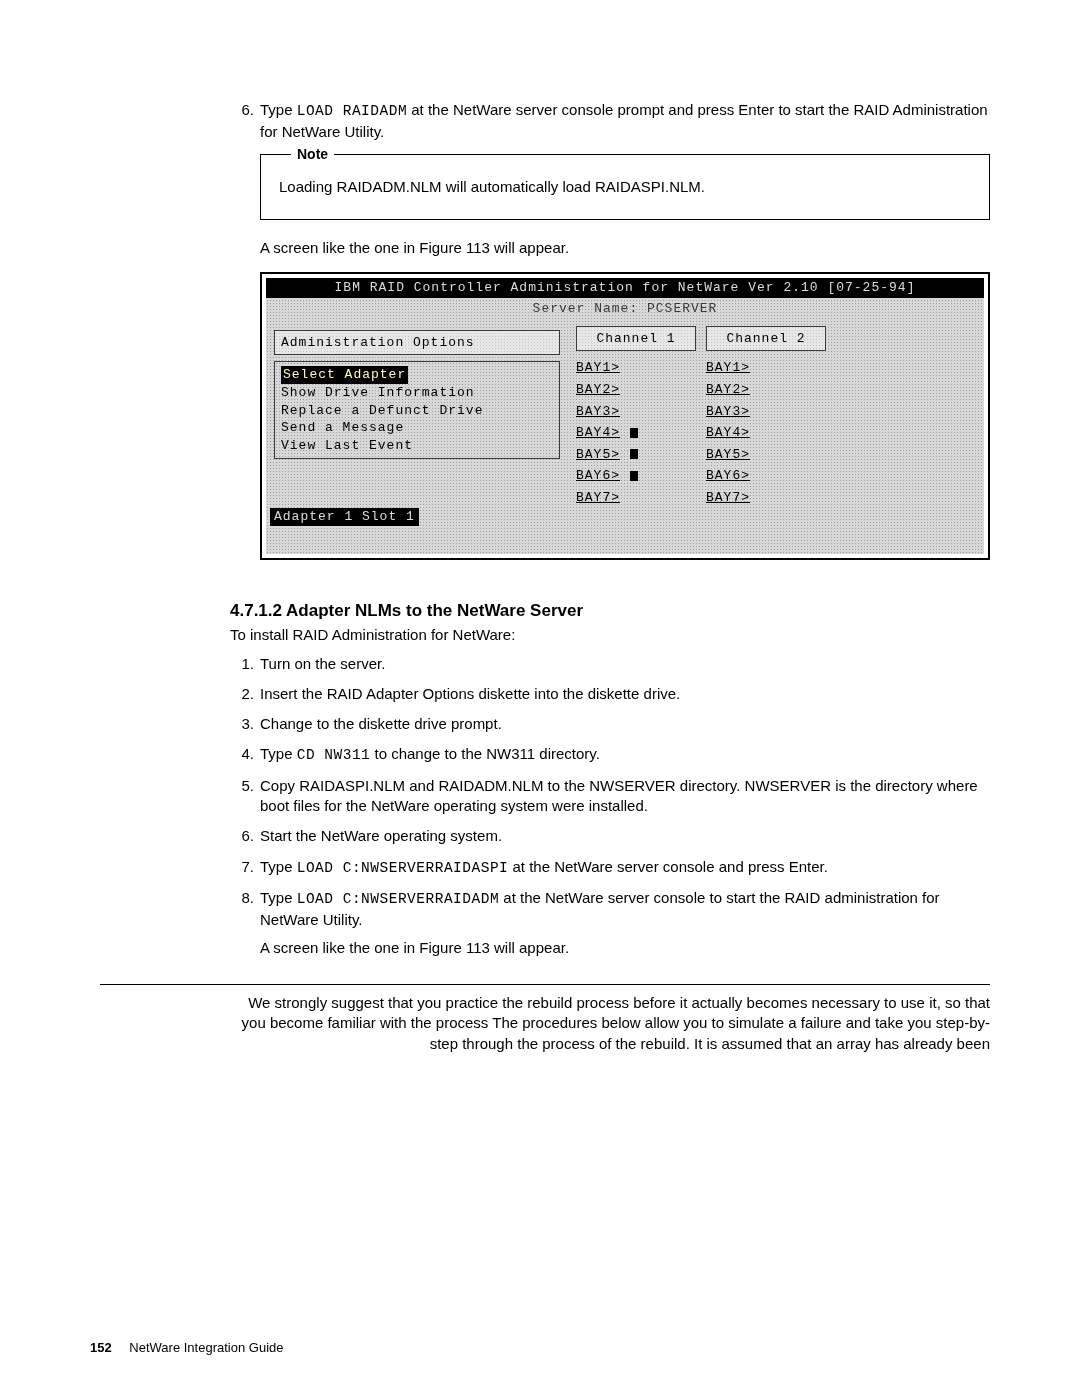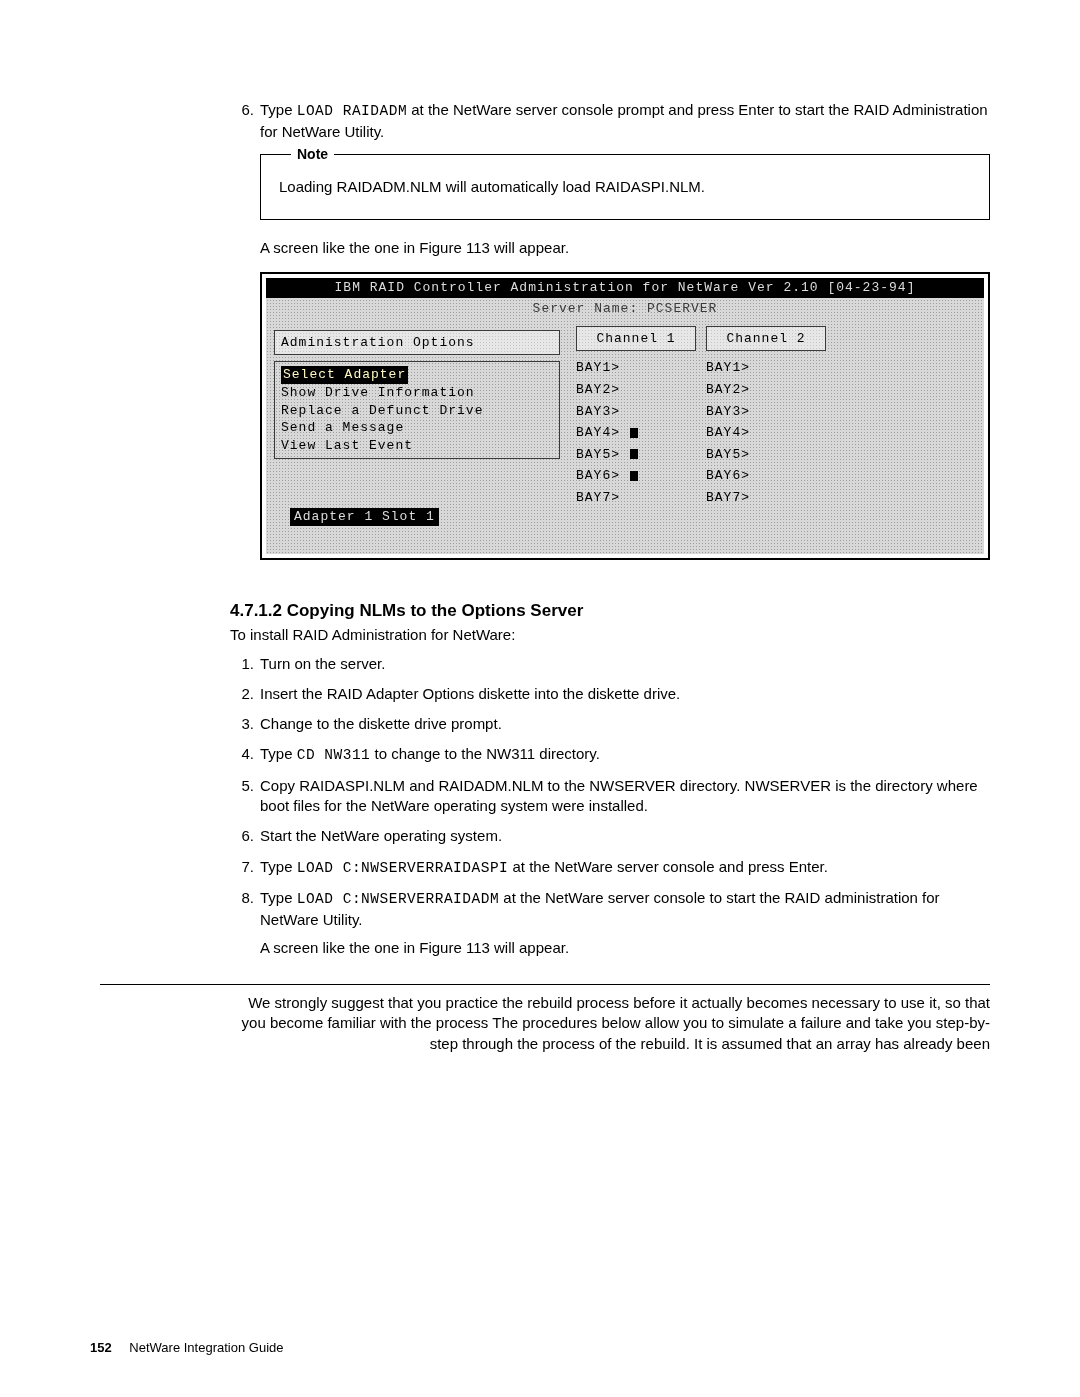--- a/index.html
+++ b/index.html
@@ -137,29 +137,29 @@
     padding: 3px 0;
     margin-bottom: 6px;
     background: rgba(255,255,255,0.4);
   }
   .bay {
     display: flex;
     align-items: center;
     gap: 6px;
     padding: 2px 0;
   }
-  .bay .label { width: 48px; }
+  .bay .label { width: 48px; text-decoration: underline; }
   .bay .mark {
     width: 8px; height: 10px;
     background: #000;
     display: inline-block;
   }
   .adapter-status {
     position: absolute;
-    left: 24px;
+    left: 4px;
     bottom: 8px;
     background: #000;
     color: #ddd;
     padding: 0 4px;
   }
   .fig-caption {
     font-style: italic;
     font-size: 13px;
     margin: 12px 0 0 30px;
   }
@@ -229,21 +229,21 @@
   <div class="note-box">
     <span class="note-label">Note</span>
     <div>Loading RAIDADM.NLM will automatically load RAIDASPI.NLM.</div>
   </div>
 
   <div class="para">A screen like the one in Figure 113 will appear.</div>
 
   <div class="figure">
     <div class="fig-border">
       <div class="halftone">
-        <div class="ht-title-bar">IBM RAID Controller Administration for NetWare  Ver 2.10 [04-23-94]</div>
+        <div class="ht-title-bar">IBM RAID Controller Administration for NetWare  Ver 2.10 [07-25-94]</div>
         <div class="ht-subtitle">Server Name: PCSERVER</div>
         <div class="ht-body">
 
           <div class="admin-panel">
             <div class="panel-title">Administration Options</div>
             <div class="panel-list">
               <div><span class="selected">Select Adapter</span></div>
               <div>Show Drive Information</div>
               <div>Replace a Defunct Drive</div>
               <div>Send a Message</div>
@@ -303,21 +303,21 @@
                 <span class="label">BAY7&gt;</span>
               </div>
           </div>
 
           <div class="adapter-status">Adapter 1 Slot 1</div>
         </div>
       </div>
     </div>
   </div>
 
-  <div class="h3">4.7.1.2  Copying NLMs to the Options Server</div>
+  <div class="h3">4.7.1.2  Adapter NLMs to the NetWare Server</div>
   <div class="p-after-heading">To install RAID Administration for NetWare:</div>
 
   <ol class="ol-sub">
     <li>
       <span class="num">1.</span>
       <span class="txt">Turn on the server.</span>
     </li>
     <li>
       <span class="num">2.</span>
       <span class="txt">Insert the RAID Adapter Options diskette into the diskette drive.</span>

